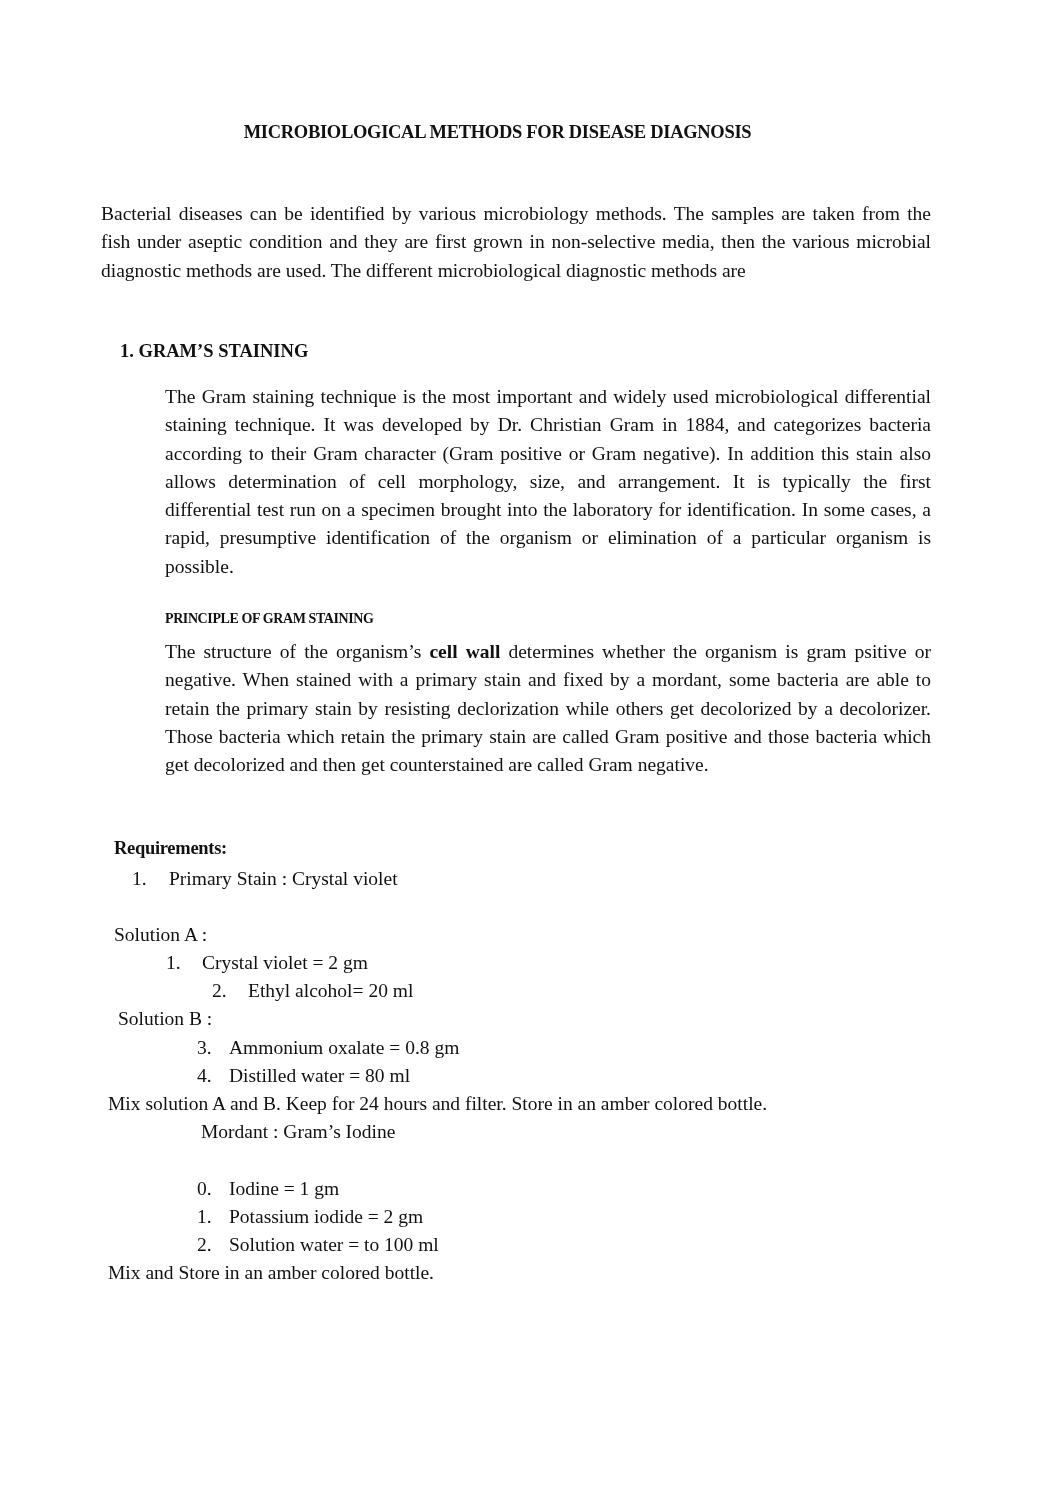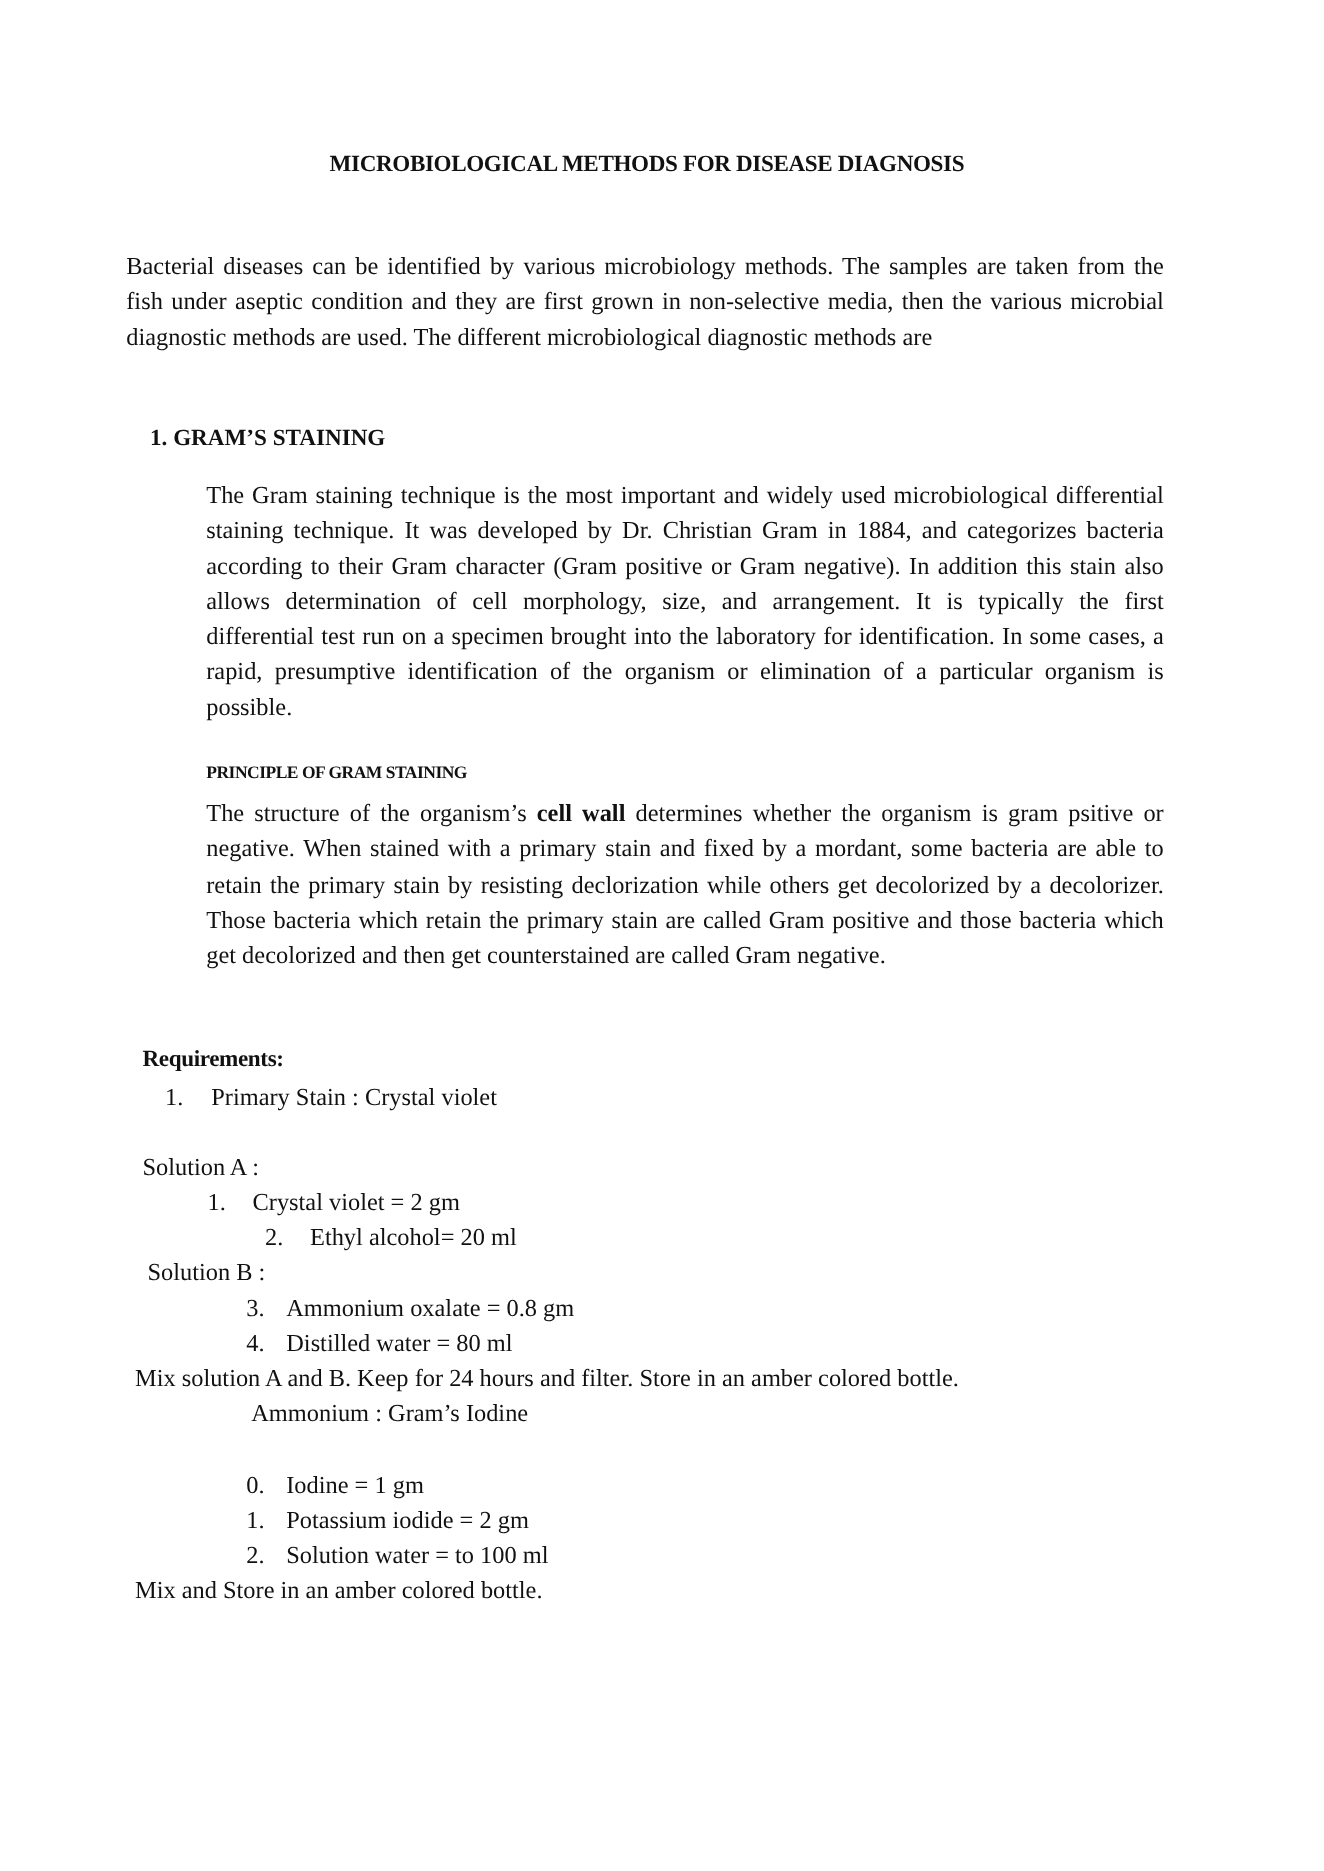--- a/index.html
+++ b/index.html
@@ -4,21 +4,21 @@
   <style>
     html, body { margin: 0; padding: 0; background: #ffffff; }
     body {
       width: 1059px; height: 1497px; position: relative; overflow: hidden;
       font-family: "Liberation Serif", serif; color: #111111;
       font-size: 19.5px;
     }
     .abs { position: absolute; }
     .title {
       left: 0; width: 995px; top: 122px; text-align: center;
-      font-weight: bold; font-size: 18.5px; letter-spacing: -0.3px; padding-left: 20px;
+      font-weight: bold; font-size: 18.5px; letter-spacing: -0.3px;
     }
     .para {
       text-align: justify; line-height: 28.3px;
     }
     #intro { left: 101px; top: 200px; width: 830px; }
     #gram-heading { left: 120px; top: 341px; font-weight: bold; font-size: 18.5px; }
     #gram-para { left: 165px; top: 383px; width: 766px; }
     #principle-heading { left: 165px; top: 611px; font-weight: bold; font-size: 14px; letter-spacing: -0.4px; }
     #principle-para { left: 165px; top: 638px; width: 766px; }
     .justify-block { text-align: justify; text-align-last: left; }
@@ -62,21 +62,21 @@
 
 <div class="abs line" style="left:197px; top:1034px;">
   <span class="num2" style="width:32px">3.</span><span>Ammonium oxalate = 0.8 gm</span>
 </div>
 <div class="abs line" style="left:197px; top:1062px;">
   <span class="num2" style="width:32px">4.</span><span>Distilled water = 80 ml</span>
 </div>
 
 <div class="abs line" style="left:108px; top:1090px;">Mix solution A and B. Keep for 24 hours and filter. Store in an amber colored bottle.</div>
 
-<div class="abs line" style="left:201px; top:1118px;">Ammonium : Gram’s Iodine</div>
+<div class="abs line" style="left:201px; top:1118px;">Mordant : Gram’s Iodine</div>
 
 <div class="abs line" style="left:197px; top:1175px;">
   <span class="num2" style="width:32px">0.</span><span>Iodine = 1 gm</span>
 </div>
 <div class="abs line" style="left:197px; top:1203px;">
   <span class="num2" style="width:32px">1.</span><span>Potassium iodide = 2 gm</span>
 </div>
 <div class="abs line" style="left:197px; top:1231px;">
   <span class="num2" style="width:32px">2.</span><span>Solution water = to 100 ml</span>
 </div>

